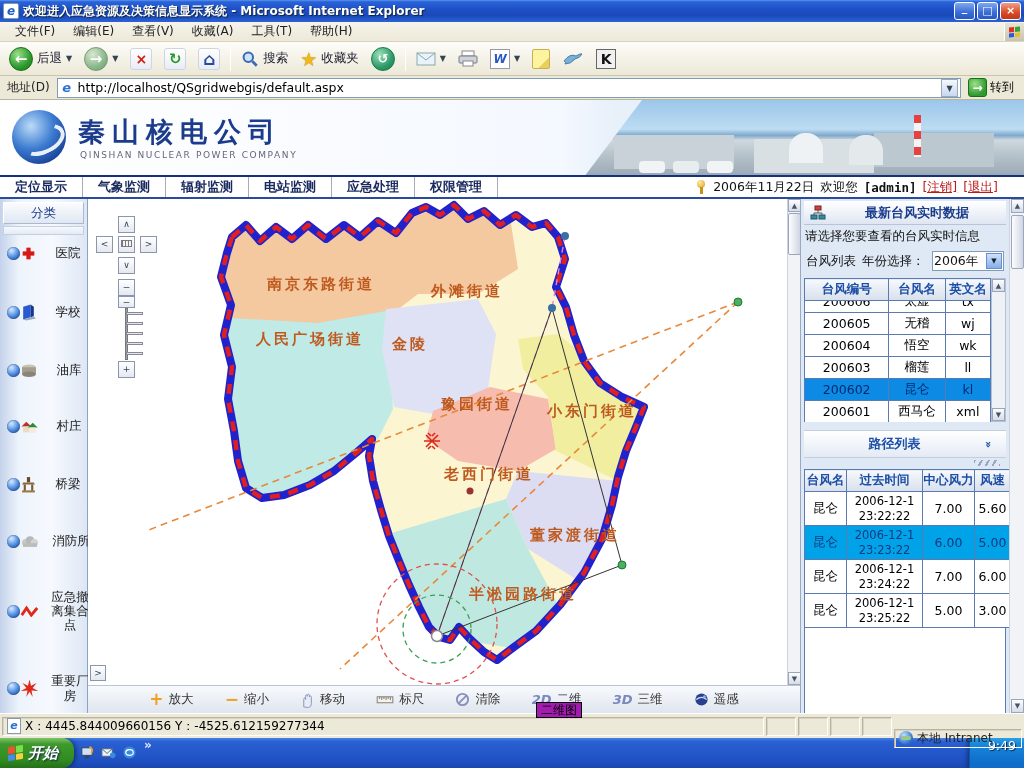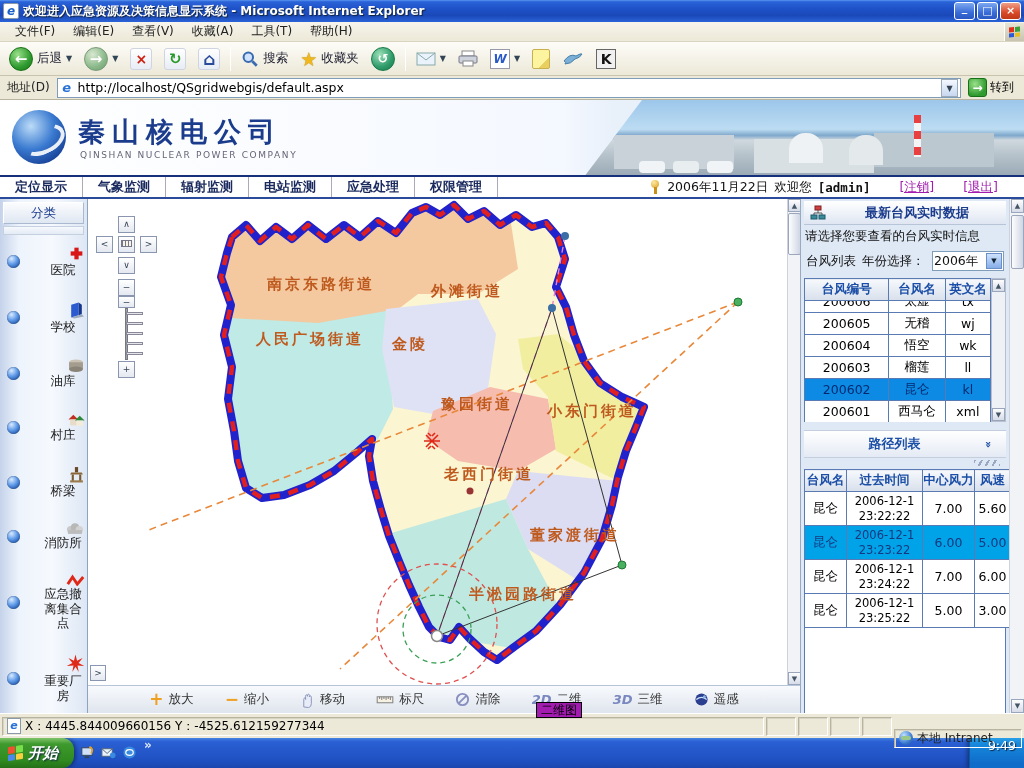--- a/index.html
+++ b/index.html
@@ -91,37 +91,37 @@
 
   
   #navbar{height:22px;background:#fff;border-bottom:2px solid #2a4a9c;display:flex;align-items:center;}
   #nav-items{display:flex;height:100%;align-items:center;}
   .navitem{padding:0 15px;font-size:13px;font-weight:bold;color:#1a2a5e;border-right:1px solid #aab;height:100%;
     display:flex;align-items:center;}
   #nav-right{margin-left:auto;display:flex;align-items:center;gap:6px;padding-right:26px;font-size:12.5px;color:#111;}
   .keyico{width:12px;height:14px;position:relative;}
   .keyico::before{content:"";position:absolute;left:2px;top:0;width:8px;height:8px;border-radius:50%;background:radial-gradient(circle at 35% 30%,#ffe8a0,#d8a020);}
   .keyico::after{content:"";position:absolute;left:5px;top:7px;width:3px;height:7px;background:#c89018;}
-  .navlink{color:#a21caf;text-decoration:underline;margin-left:23px;}
+  .navlink{color:#b91c1c;text-decoration:underline;}
   #nav-right .user{font-weight:bold;font-family:"DejaVu Sans Mono","Liberation Mono",monospace;}
 
   
   #main{height:514px;display:flex;}
 
   
   #sidebar{width:88px;background:linear-gradient(90deg,#c4d2ea 0,#eef4fc 22%,#f6f9fe 60%,#dde7f4 100%);
     border-right:1px solid #8fa3c0;display:flex;flex-direction:column;}
   .sb-head{margin:3px 3px 2px 3px;height:22px;border:1px solid #aab8d0;border-top-color:#fff;border-left-color:#fff;
     background:linear-gradient(180deg,#fbfcfe,#dfe7f2);color:#1b3c8c;text-align:center;line-height:20px;font-size:12.5px;}
   .sb-strip{margin:0 3px 6px 3px;height:9px;border:1px solid #c4cfdf;background:linear-gradient(180deg,#f6f9fd,#e4ebf5);}
   #sidebar-items{flex:1;display:flex;flex-direction:column;justify-content:space-between;padding:4px 2px 10px 2px;}
   .sb-item{display:flex;align-items:center;}
   .sphere{width:13px;height:13px;border-radius:50%;margin-left:5px;flex:none;
     background:radial-gradient(circle at 35% 28%,#d8eaff,#5f9ae8 45%,#1b4fa0 85%);box-shadow:inset 0 0 1px #0a2a60;}
-  .sb-item .body{flex:1;display:flex;flex-direction:column;align-items:flex-end;gap:1px;}
+  .sb-item .body{flex:1;display:flex;flex-direction:row;align-items:center;gap:9px;}
   .sb-item .lab{font-size:12.5px;color:#1a1a1a;text-align:center;width:44px;line-height:1.15;}
 
   
   #maparea{flex:1;position:relative;background:#fff;overflow:hidden;}
   #mapsvg{position:absolute;left:0;top:0;right:13px;bottom:28px;}
   #map-labels{position:absolute;left:0;top:0;right:13px;bottom:28px;pointer-events:none;}
   .street{position:absolute;transform:translate(-50%,-50%);font-size:15px;font-weight:bold;color:#bf5a1f;
     letter-spacing:3px;white-space:nowrap;}
   
   .mbtn{position:absolute;width:17px;height:17px;background:linear-gradient(180deg,#fff,#e4e8f0);

